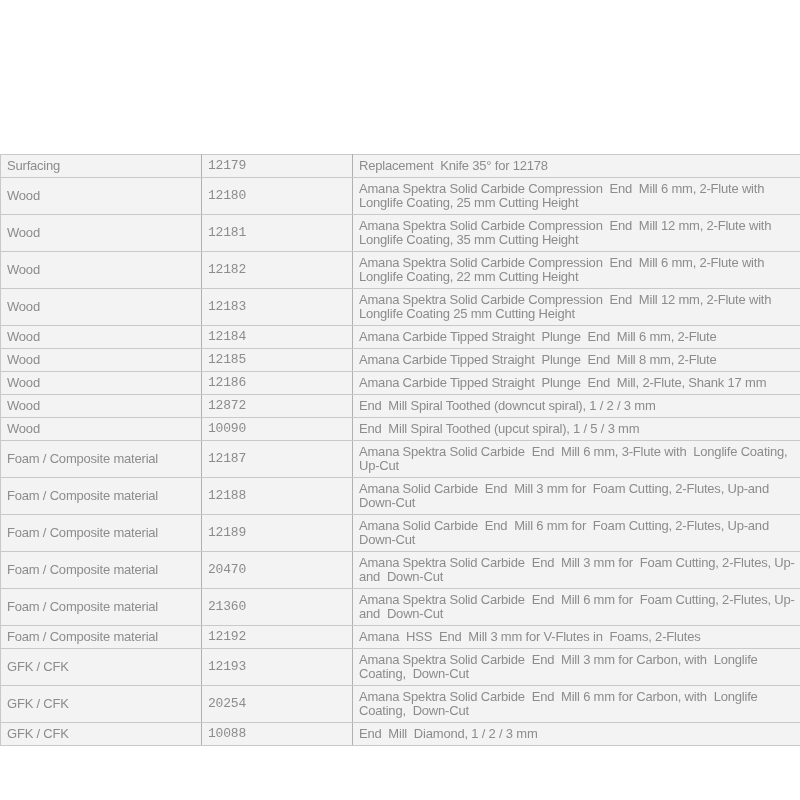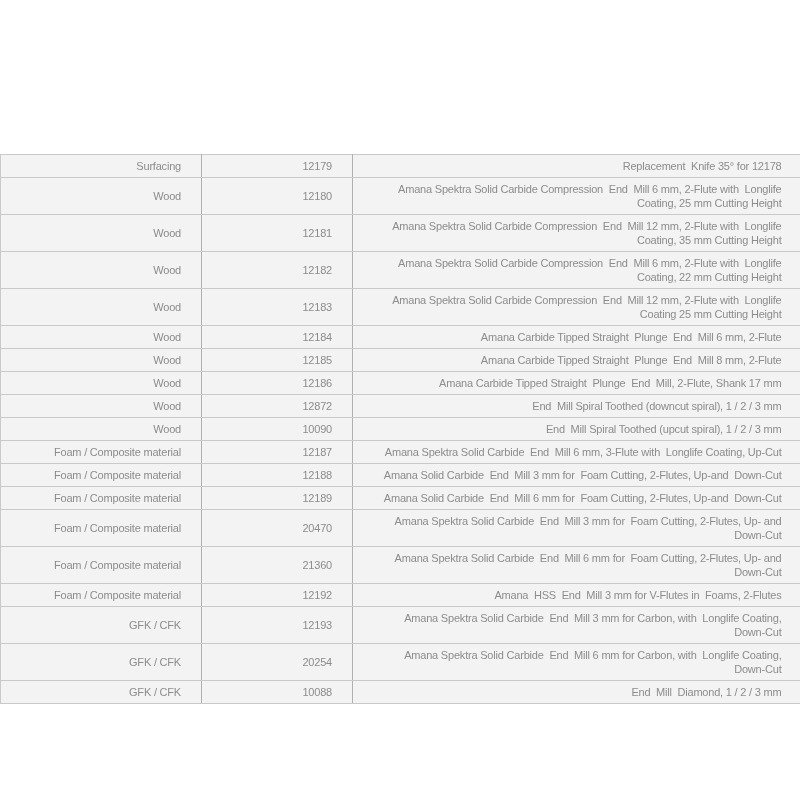--- a/index.html
+++ b/index.html
@@ -18,38 +18,39 @@
   }
   table.products {
     border-collapse: collapse;
     table-layout: fixed;
     width: 801px;
   }
   table.products td {
     background: var(--row-bg, #f3f3f3);
     border-top: 1px solid var(--h-border, #c9c9c9);
     border-bottom: 1px solid var(--h-border, #c9c9c9);
-    text-align: right;
+    text-align: left;
     vertical-align: middle;
-    padding: 4px 20px;
+    padding: 4px 6px;
     color: var(--text-color, #8c8c8c);
-    font-size: 11px;
+    font-size: 13px;
     line-height: 14px;
     letter-spacing: -0.2px;
     white-space: pre-wrap;
     overflow: hidden;
   }
   td.cat {
     border-left: 1px solid var(--h-border, #c9c9c9);
     border-right: 1px solid var(--v-border, #b0b0b0);
   }
   td.num {
     border-right: 1px solid var(--v-border, #b0b0b0);
     color: var(--accent, #e88d75);
     cursor: pointer;
+    font-family: Liberation Mono, monospace;
   }
   col.c1 { width: 201px; }
   col.c2 { width: 151px; }
   col.c3 { width: 449px; }
 </style>
 </head>
 <body style="background: rgb(255, 255, 255);">
 
 <div class="top-spacer"></div>
 
@@ -110,21 +111,21 @@
 
   <tr>
     <td class="cat">Wood</td>
     <td class="num">12872</td>
     <td class="desc">End  Mill Spiral Toothed (downcut spiral), 1 / 2 / 3 mm</td>
   </tr>
 
   <tr>
     <td class="cat">Wood</td>
     <td class="num">10090</td>
-    <td class="desc">End  Mill Spiral Toothed (upcut spiral), 1 / 2 / 3 mm</td>
+    <td class="desc">End  Mill Spiral Toothed (upcut spiral), 1 / 5 / 3 mm</td>
   </tr>
 
   <tr>
     <td class="cat">Foam / Composite material</td>
     <td class="num">12187</td>
     <td class="desc">Amana Spektra Solid Carbide  End  Mill 6 mm, 3-Flute with  Longlife Coating, Up-Cut</td>
   </tr>
 
   <tr>
     <td class="cat">Foam / Composite material</td>

